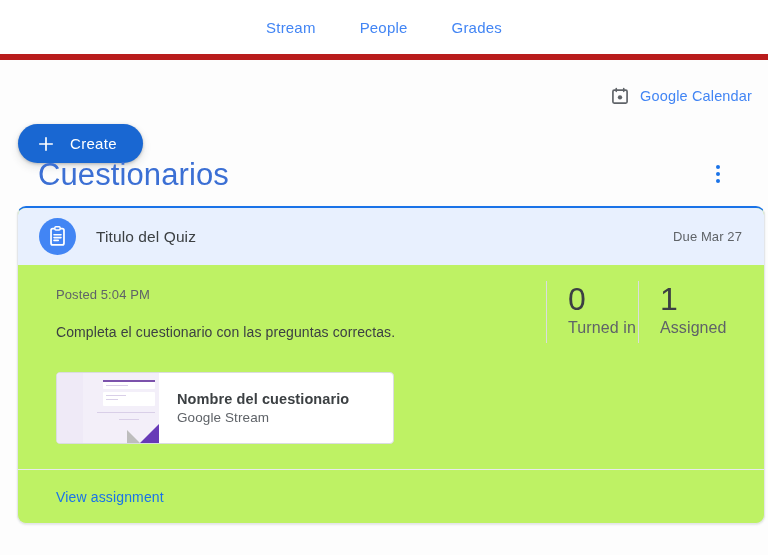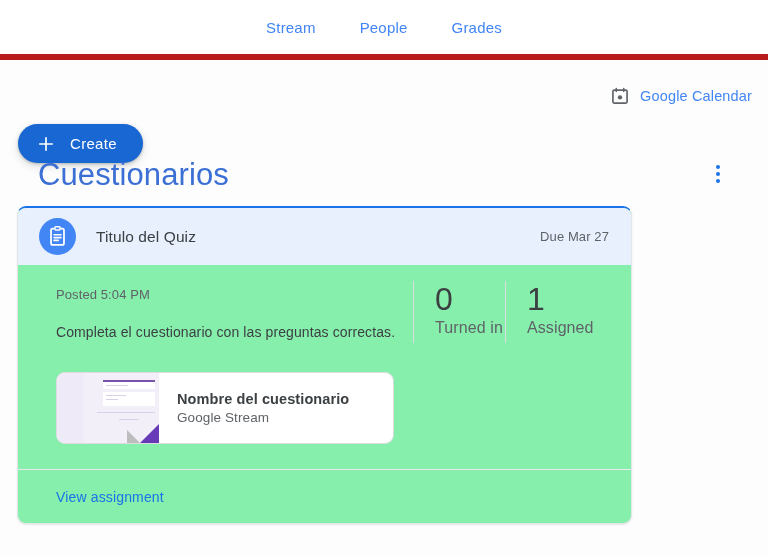--- a/index.html
+++ b/index.html
@@ -125,22 +125,22 @@
     display: block;
     width: 4px; height: 4px;
     border-radius: 50%;
     background: #1a73e8;
   }
 
   
   .card {
     position: absolute;
     left: 17px; top: 206px;
-    width: 615px;
-    background: #86efac;
+    width: 748px;
+    background: #bef264;
     border: 1px solid #e4e6e9;
     border-top: 2px solid #1a73e8;
     border-radius: 9px;
     box-shadow: 0 1px 2px rgba(60,64,67,.12);
     overflow: hidden;
   }
   .card-head {
     height: 57px;
     background: #e8f0fe;
     display: flex;
@@ -215,21 +215,21 @@
     color: #5f6368;
     letter-spacing: .1px;
   }
 
   
   .attach {
     margin: 32px 0 0 38px;
     width: 338px;
     height: 72px;
     border: 1px solid #dadce0;
-    border-radius: 9px;
+    border-radius: 4px;
     display: flex;
     align-items: stretch;
     overflow: hidden;
     background: #fff;
     cursor: pointer;
   }
   .thumb {
     position: relative;
     width: 102px;
     flex: none;

